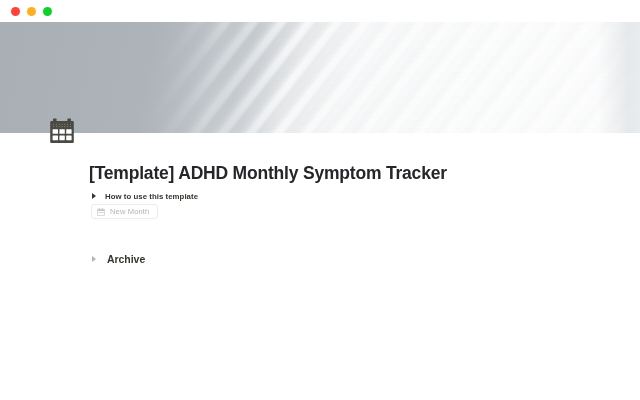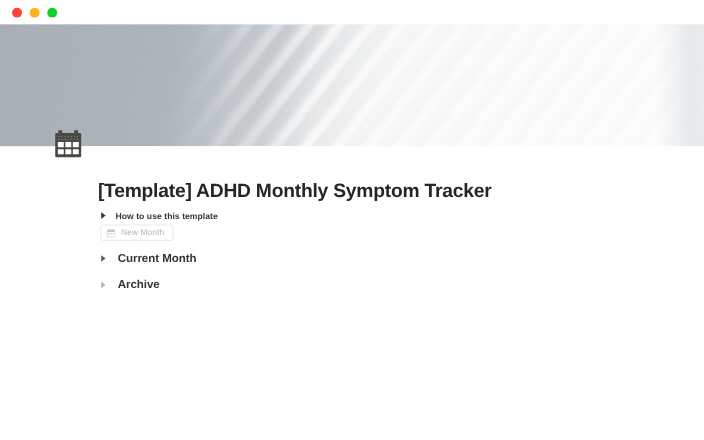--- a/index.html
+++ b/index.html
@@ -340,26 +340,20 @@
           <rect x="3" y="0.4" width="1.1" height="2.4" rx="0.4" fill="#c9c8c5"></rect>
           <rect x="7.9" y="0.4" width="1.1" height="2.4" rx="0.4" fill="#c9c8c5"></rect>
           <rect x="2.6" y="6" width="1.8" height="1.6" fill="#c9c8c5"></rect>
           <rect x="5.2" y="6" width="1.8" height="1.6" fill="#c9c8c5"></rect>
           <rect x="7.8" y="6" width="1.8" height="1.6" fill="#c9c8c5"></rect>
         </svg>
         <span class="lbl">New Month</span>
       </span>
     </div>
 
-    <div class="block blk-current">
-      <span class="toggle-tri">
-          <i></i>
-        </span>
-      <span class="lbl">Current Month</span>
-    </div>
 
     <div class="block blk-archive">
       <span class="toggle-tri">
           <i></i>
         </span>
       <span class="lbl">Archive</span>
     </div>
 
   </div>
 </div>

